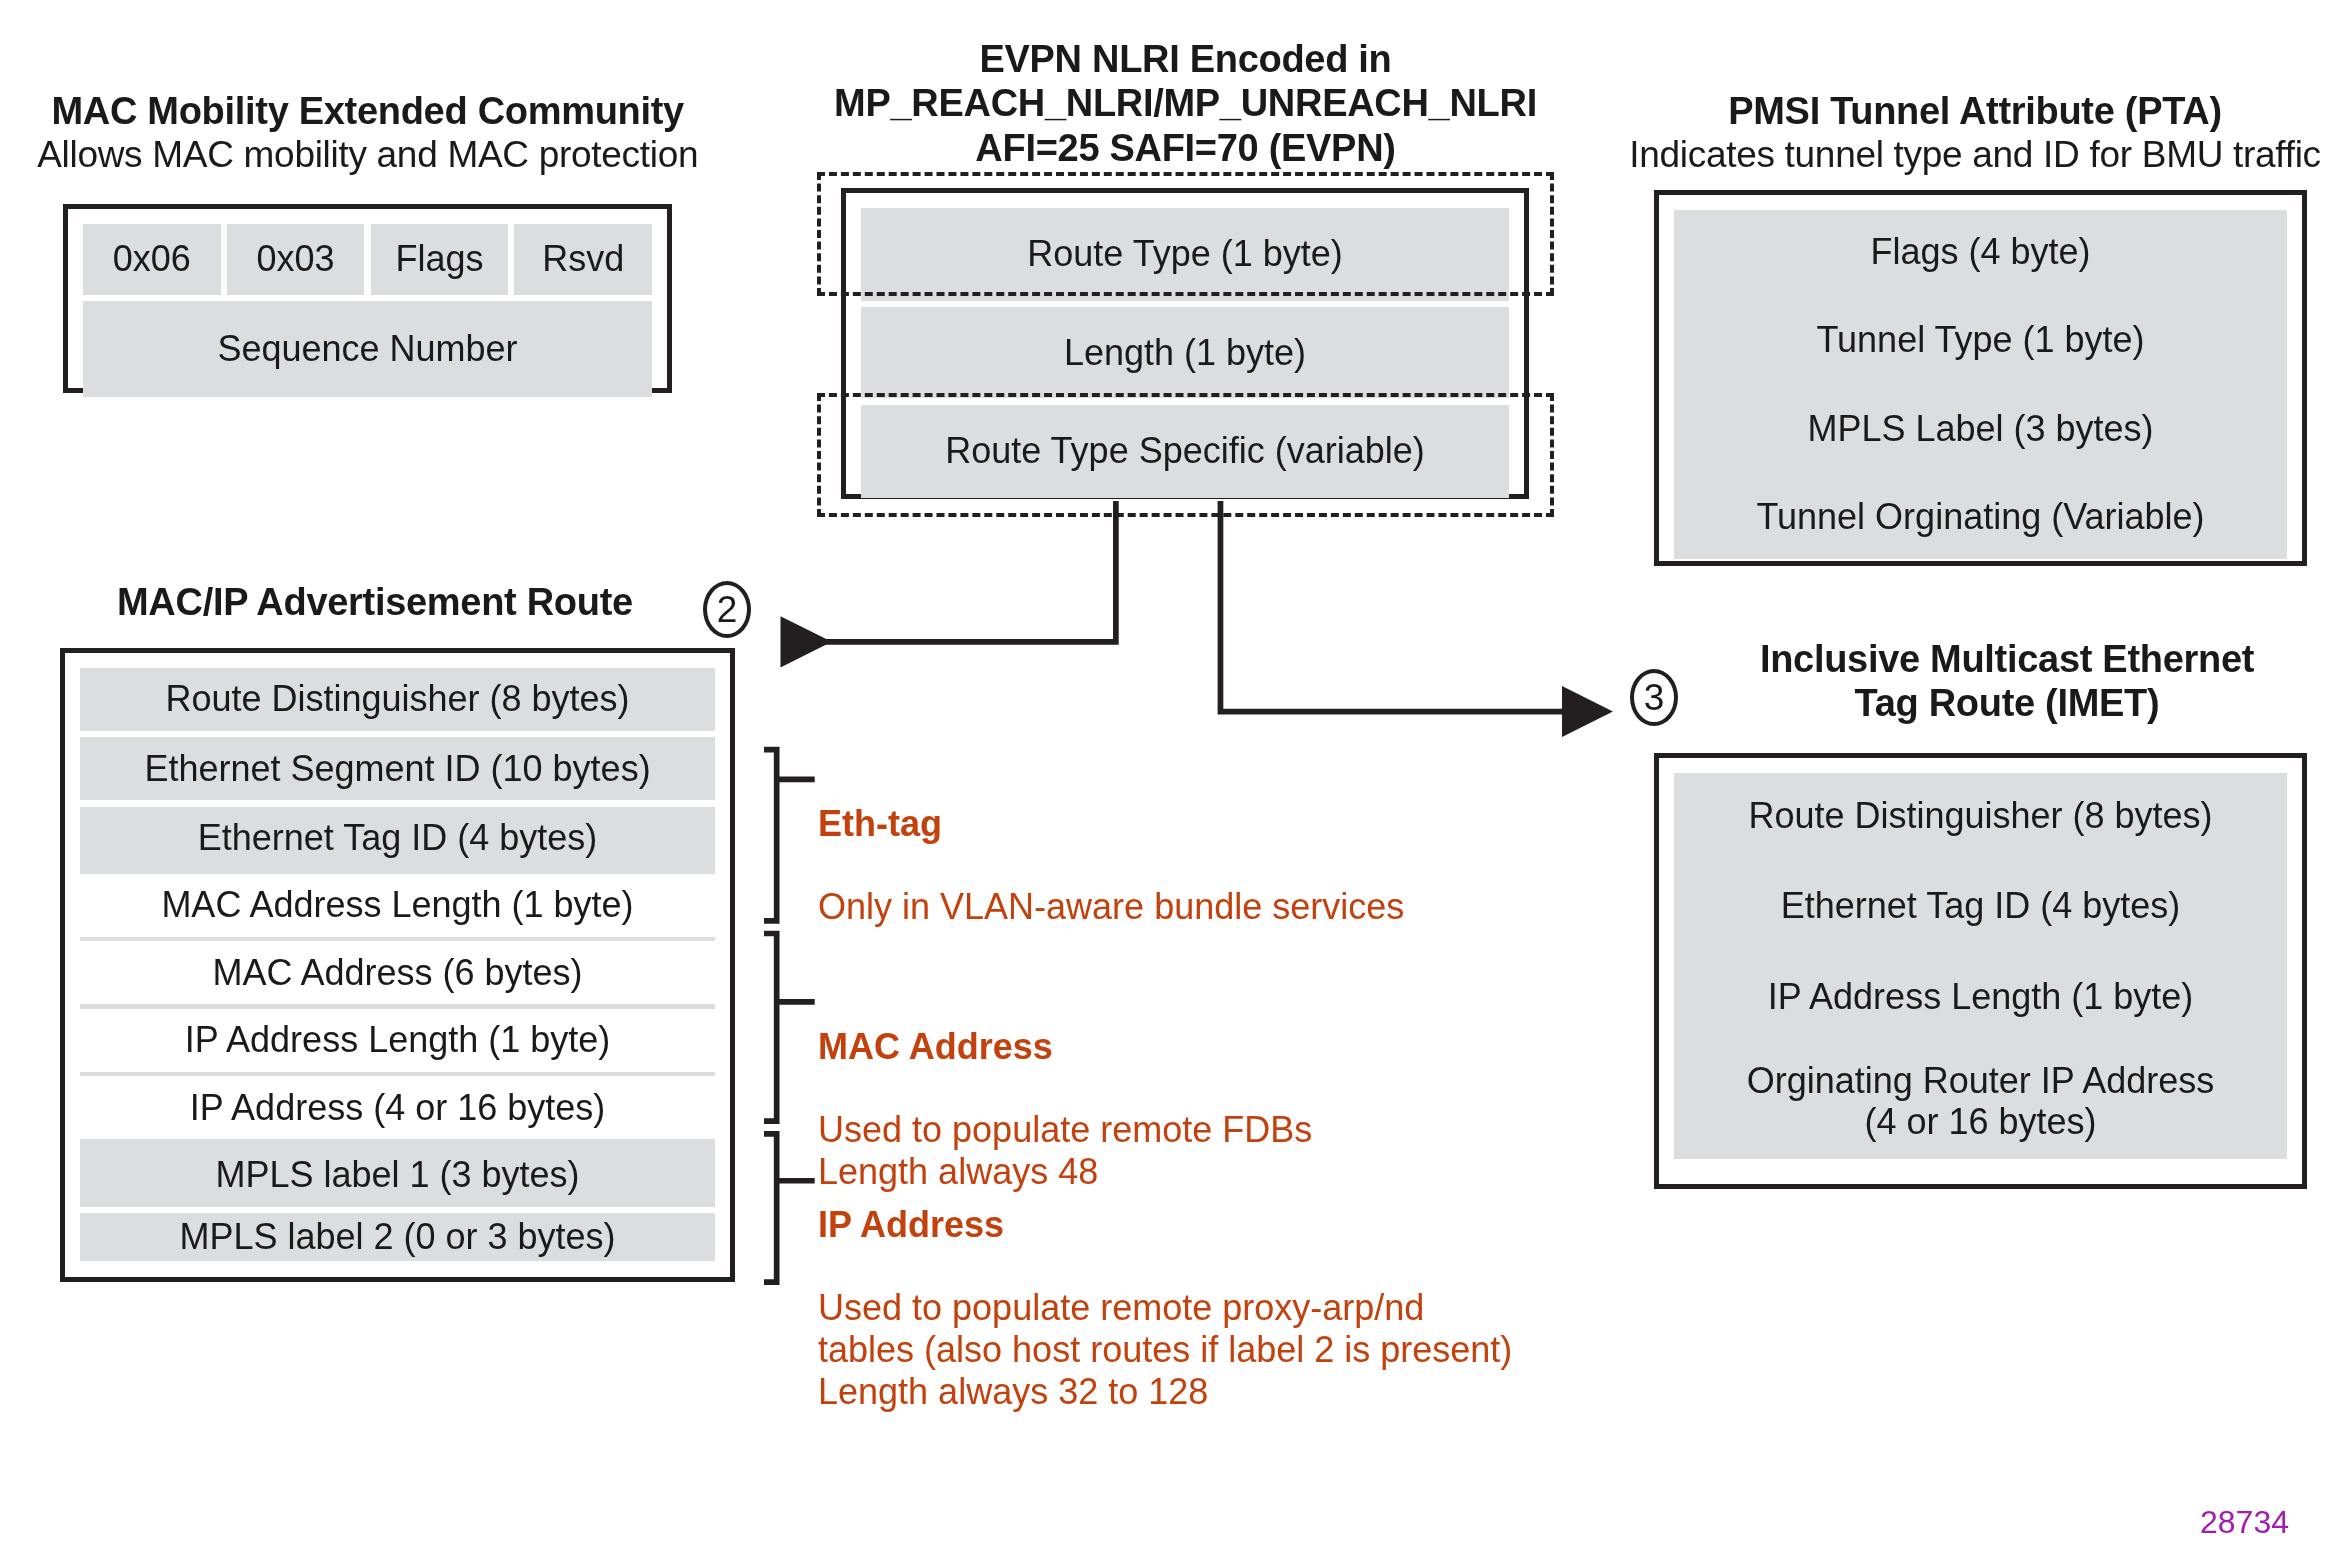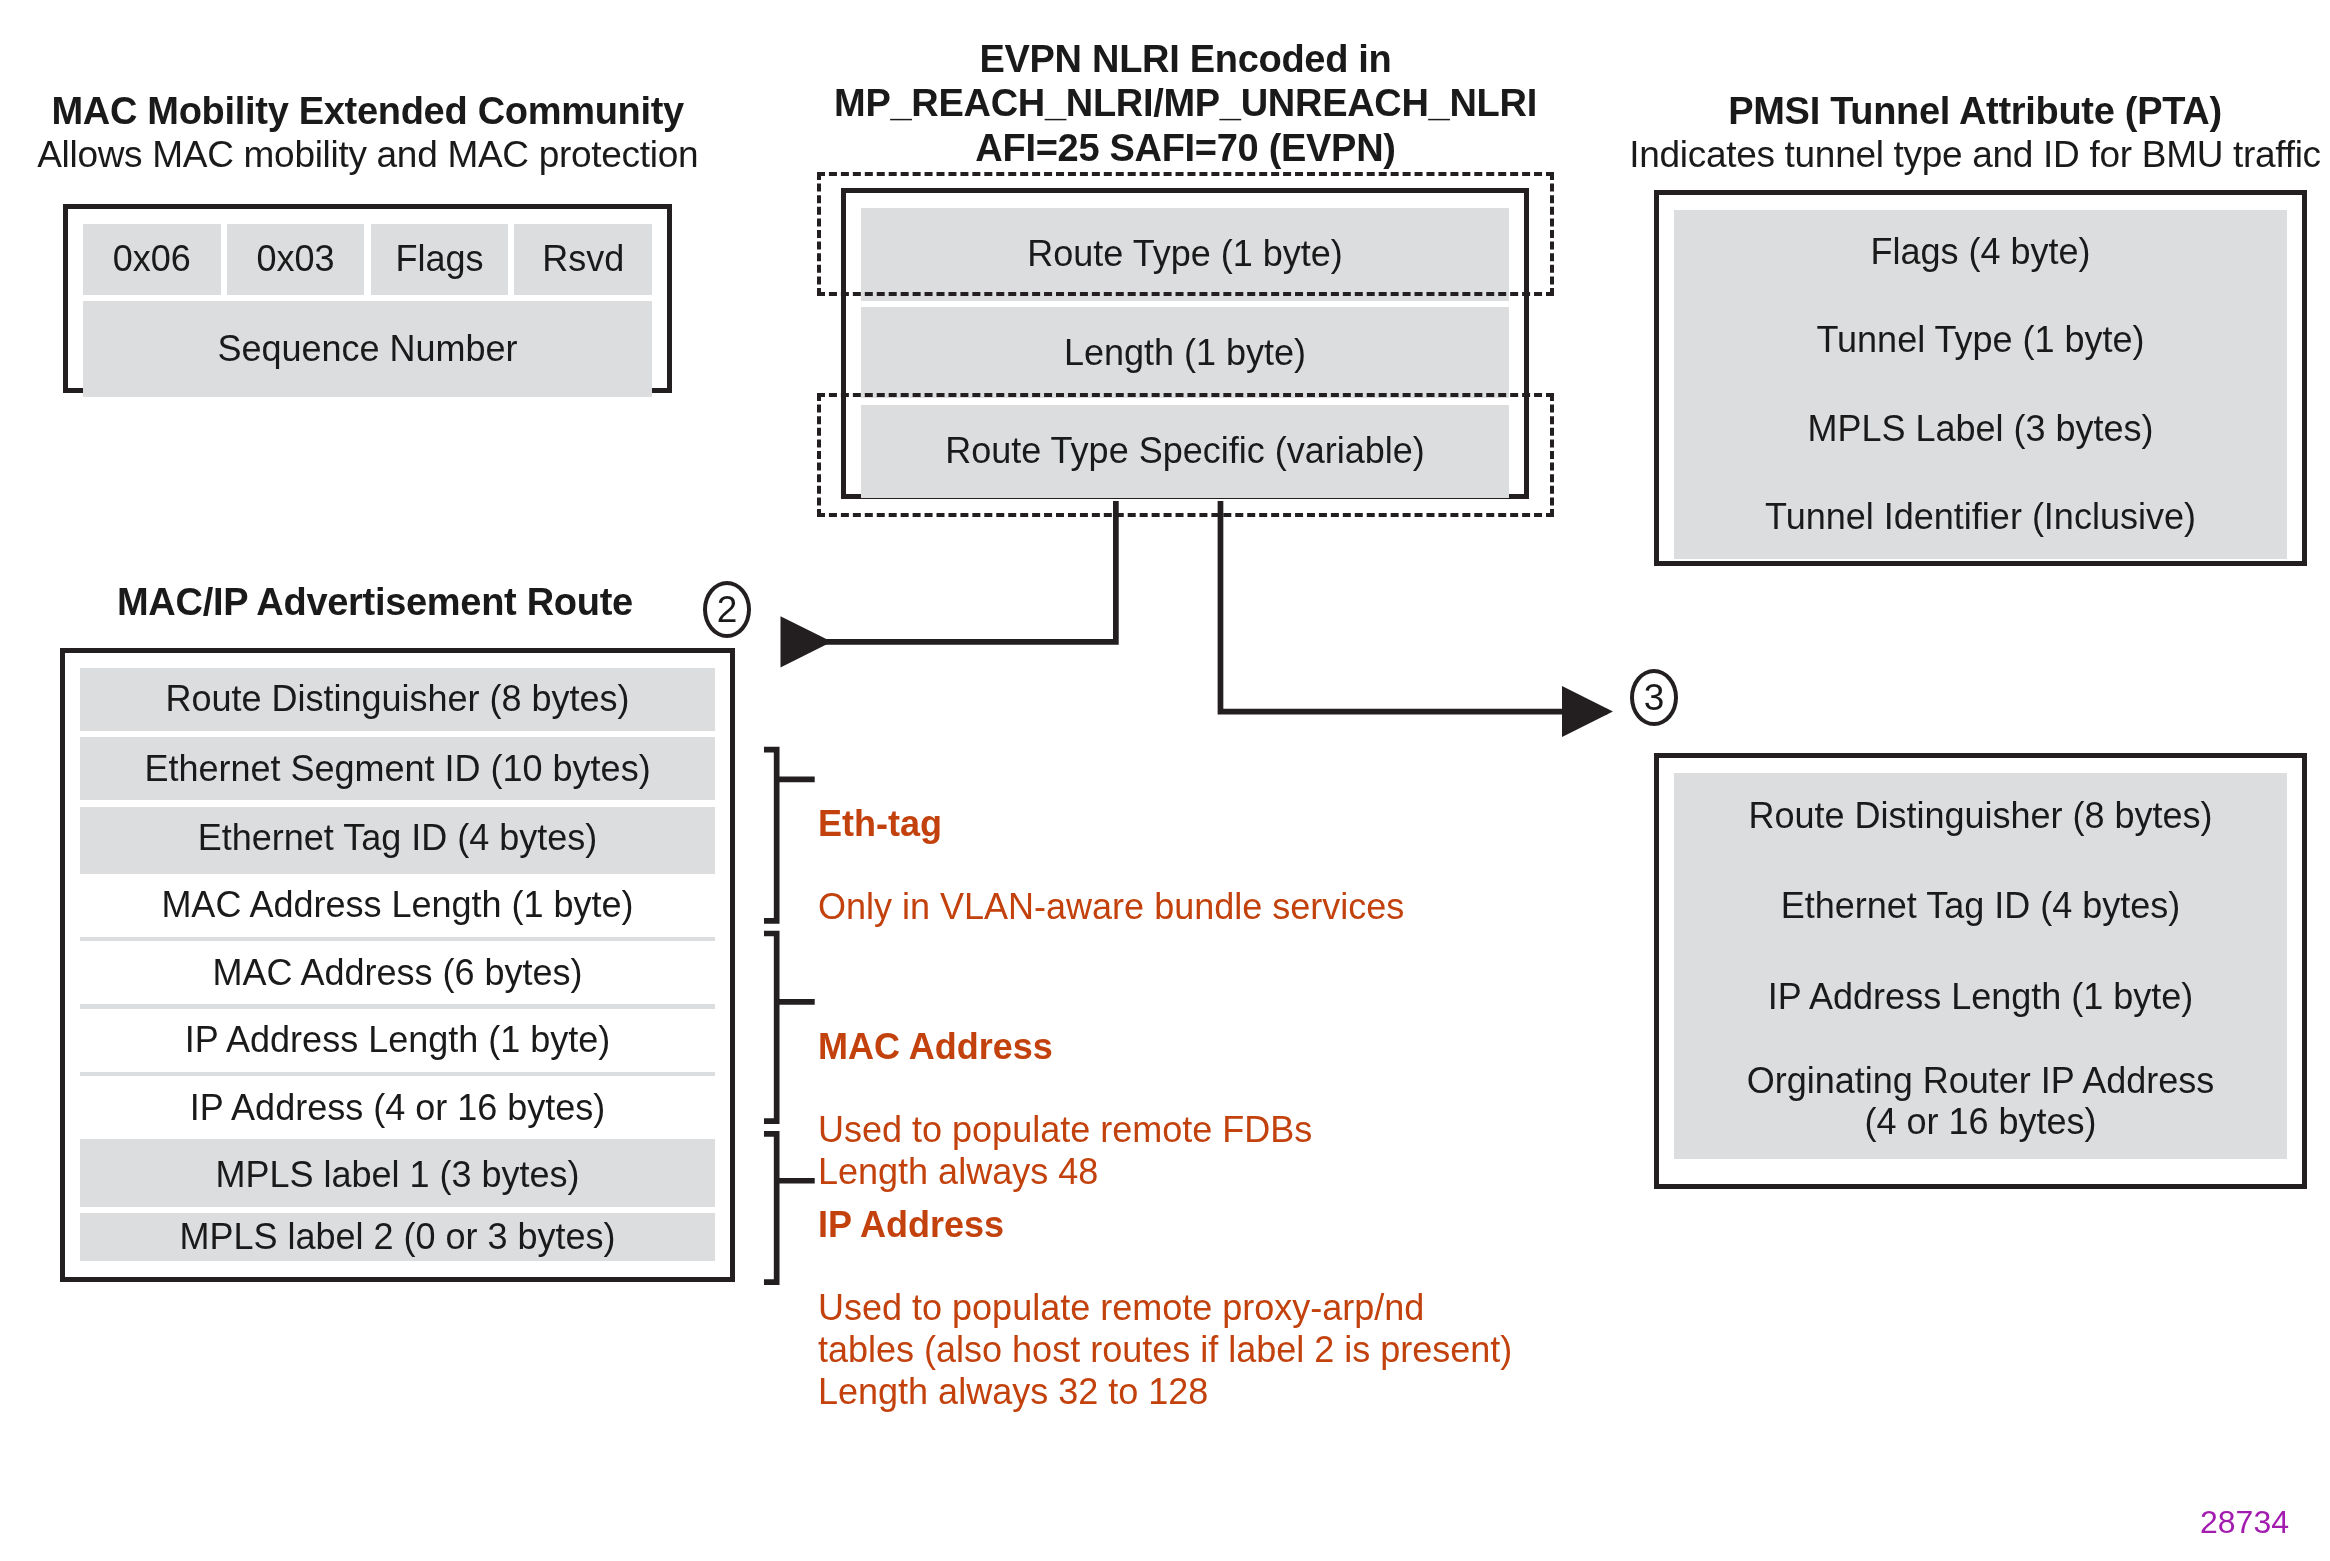--- a/index.html
+++ b/index.html
@@ -161,21 +161,21 @@
     <div class="title-sub">Indicates tunnel type and ID for BMU traffic</div>
   </div>
 
   <div class="packet" style="left:1654px; top:190px; width:653px; height:376px;">
     <div class="cell" style="height:84px;">Flags (4 byte)</div>
     <div class="rowgap thin"></div>
     <div class="cell" style="height:84px;">Tunnel Type (1 byte)</div>
     <div class="rowgap thin"></div>
     <div class="cell" style="height:84px;">MPLS Label (3 bytes)</div>
     <div class="rowgap thin"></div>
-    <div class="cell" style="height:84px;">Tunnel Identifier (Inclusive)</div>
+    <div class="cell" style="height:84px;">Tunnel Orginating (Variable)</div>
   </div>
 
   <div class="title-block" style="left:117px; top:580px; width:571px; text-align:left;">
     <div class="title-bold">MAC/IP Advertisement Route</div>
   </div>
   <div class="circle-num" style="left:703px; top:581px; width:48px; height:57px;">
     <span>2</span>
   </div>
 
   <div class="packet" style="left:60px; top:648px; width:675px; height:634px;">
@@ -211,20 +211,24 @@
 
   <div class="annot" style="left:818px; top:1162px; width:837px;">
     <span class="hd">IP Address</span>
     <span>Used to populate remote proxy-arp/nd
 tables (also host routes if label 2 is present)
 Length always 32 to 128</span>
   </div>
 
   <div class="circle-num" style="left:1630px; top:669px; width:48px; height:57px;">
     <span>3</span>
+  </div>
+  <div class="title-block" style="left:1693px; top:637px; width:628px;">
+    <div class="title-bold">Inclusive Multicast Ethernet</div>
+    <div class="title-bold">Tag Route (IMET)</div>
   </div>
 
   <div class="packet" style="left:1654px; top:753px; width:653px; height:436px;">
     <div class="cell" style="height:86px;">Route Distinguisher (8 bytes)</div>
     <div class="rowgap thin"></div>
     <div class="cell" style="height:86px;">Ethernet Tag ID (4 bytes)</div>
     <div class="rowgap thin"></div>
     <div class="cell" style="height:86px;">IP Address Length (1 byte)</div>
     <div class="rowgap thin"></div>
     <div class="cell" style="height:115px;">Orginating Router IP Address

